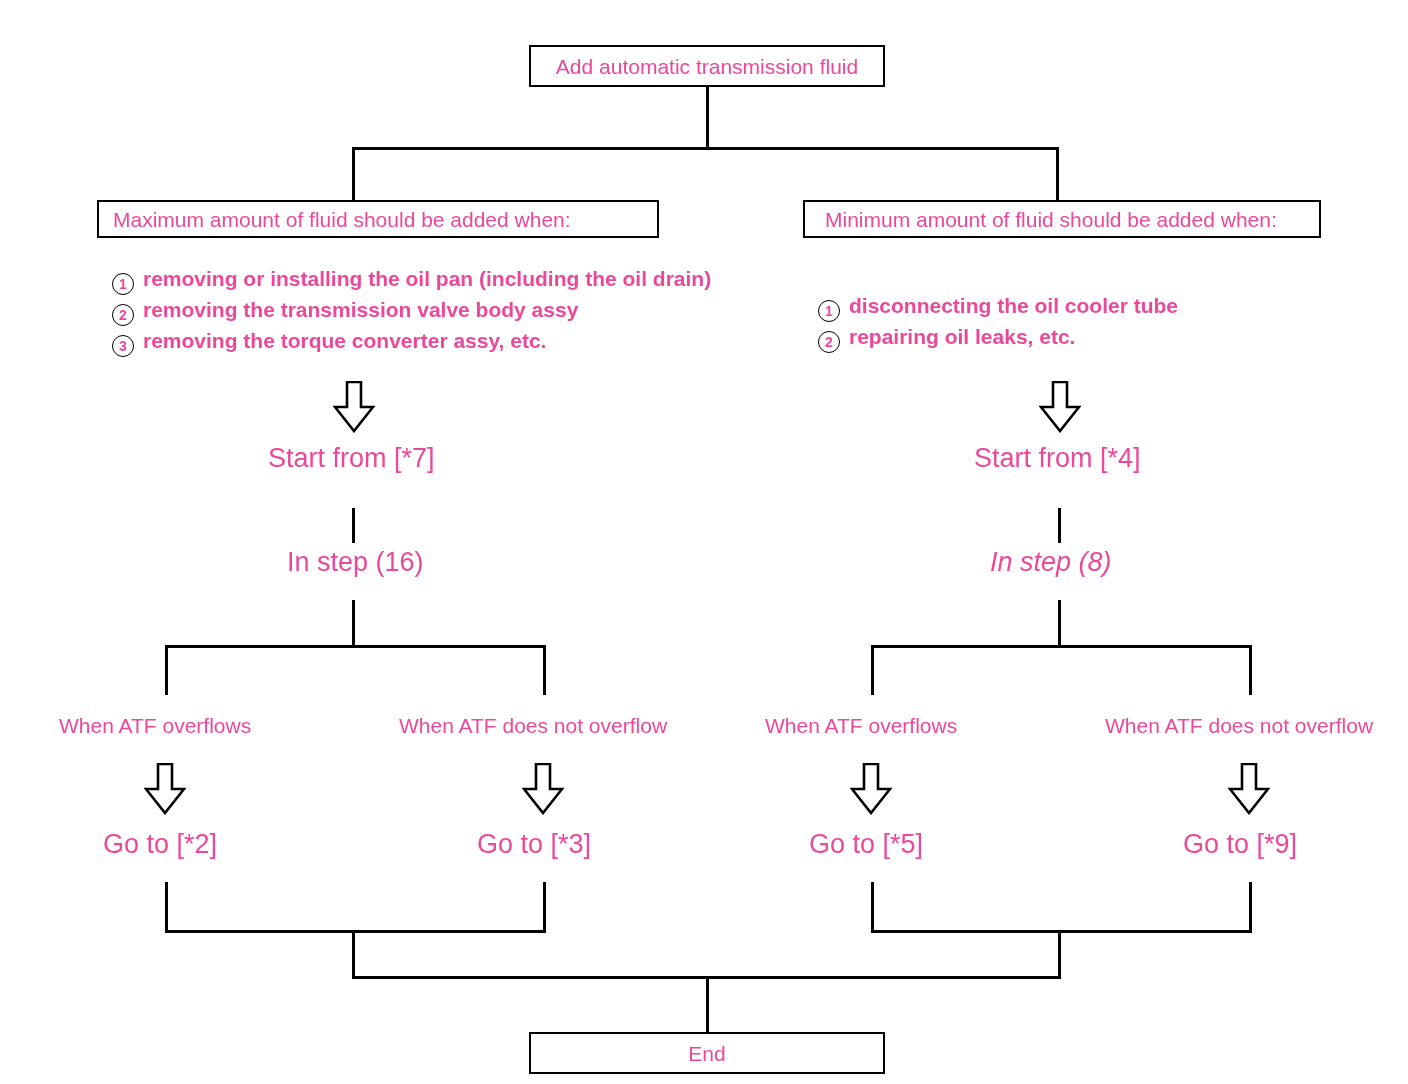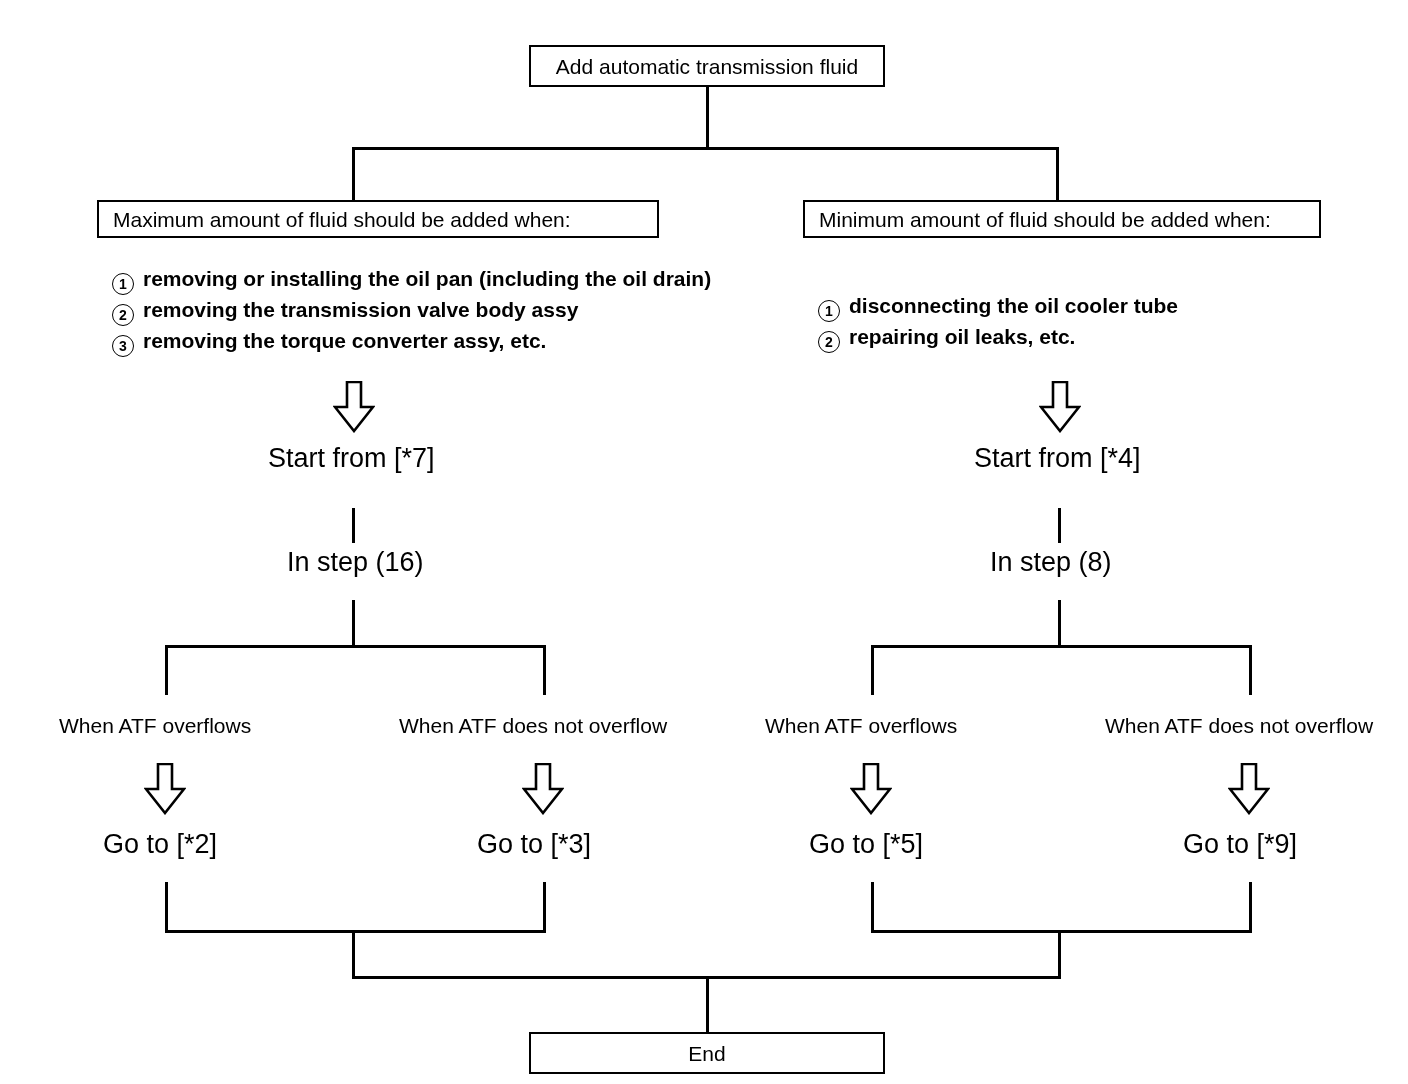--- a/index.html
+++ b/index.html
@@ -6,21 +6,21 @@
     margin: 0;
     padding: 0;
     background: #ffffff;
   }
   #canvas {
     position: relative;
     width: 1408px;
     height: 1084px;
     background: #ffffff;
     font-family: "Liberation Sans", sans-serif;
-    color: #000000;
+    color: #ec4899;
     overflow: hidden;
   }
 
   
   .box {
     position: absolute;
     border: 2px solid #000000;
     background: #ffffff;
     box-sizing: border-box;
     display: flex;
@@ -151,21 +151,21 @@
   </div>
 
   <div class="txt big" style="left:103px; top:831px;">Go to [*2]</div>
   <div class="txt big" style="left:477px; top:831px;">Go to [*3]</div>
 
   <div class="vline" style="left:165px; top:882px; height:50px;"></div>
   <div class="vline" style="left:543px; top:882px; height:50px;"></div>
   <div class="hline" style="left:165px; top:930px; width:381px;"></div>
   <div class="vline" style="left:352px; top:930px; height:48px;"></div>
 
-  <div class="box left" style="left:803px; top:200px; width:518px; height:38px; padding-left:14px;">
+  <div class="box left" style="left:803px; top:200px; width:518px; height:38px; padding-left:20px;">
     <span class="box-label">Minimum amount of fluid should be added when:</span>
   </div>
 
   <div class="list" style="left:818px; top:264px;margin-top:27px;">
     <span class="list-row">
       <span class="circnum">1</span><span>disconnecting the oil cooler tube</span>
     </span>
     <span class="list-row">
       <span class="circnum">2</span><span>repairing oil leaks, etc.</span>
     </span>
@@ -174,21 +174,21 @@
   <div class="arrow" style="left:1039px; top:381px;">
     <svg viewBox="0 0 42 52" preserveAspectRatio="none">
       <polygon points="14,1 28,1 28,26 40,26 21,50 2,26 14,26" fill="#ffffff" stroke="#000000" stroke-width="2.6"></polygon>
     </svg>
   </div>
 
   <div class="txt big" style="left:974px; top:445px;">Start from [*4]</div>
 
   <div class="vline" style="left:1058px; top:508px; height:35px;"></div>
 
-  <div class="txt big" style="left:990px; top:549px;">In step (8)</div>
+  <div class="txt big" style="left:990px; top:549px;font-style:italic;">In step (8)</div>
 
   <div class="vline" style="left:1058px; top:600px; height:45px;"></div>
 
   <div class="hline" style="left:871px; top:645px; width:381px;"></div>
   <div class="vline" style="left:871px; top:645px; height:50px;"></div>
   <div class="vline" style="left:1249px; top:645px; height:50px;"></div>
 
   <div class="txt" style="left:765px; top:715px;">When ATF overflows</div>
   <div class="txt" style="left:1105px; top:715px;">When ATF does not overflow</div>
 

